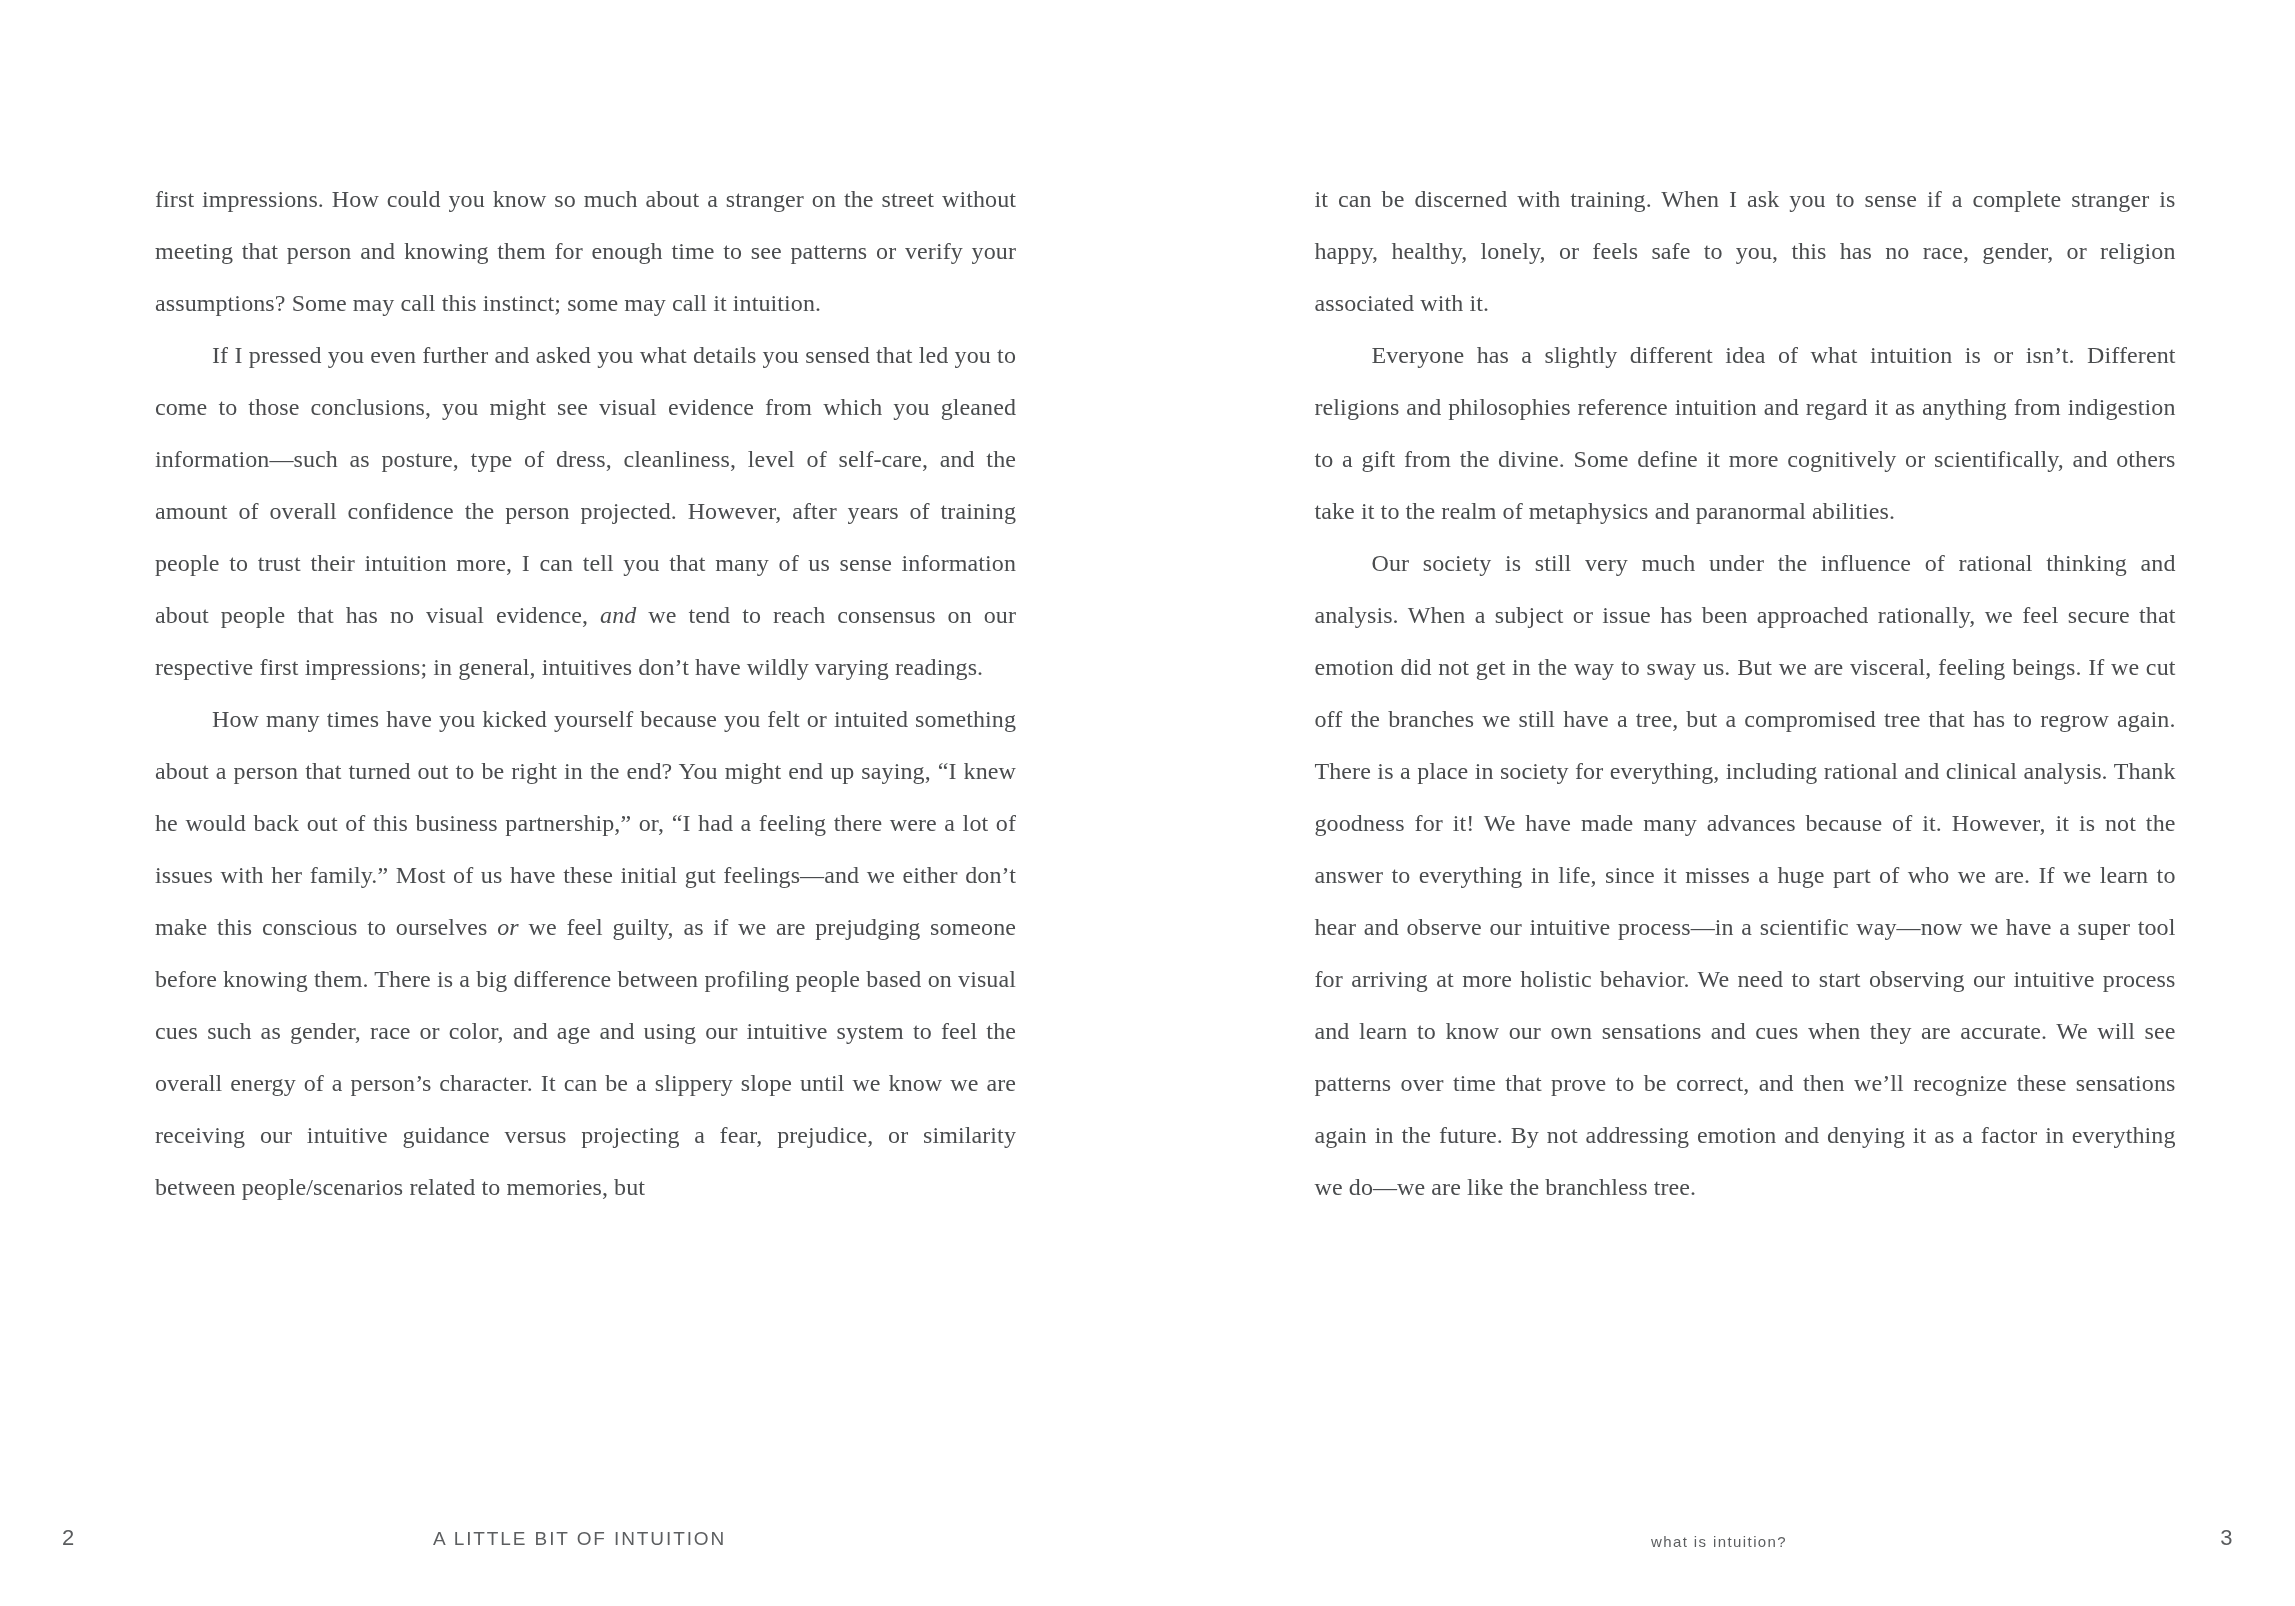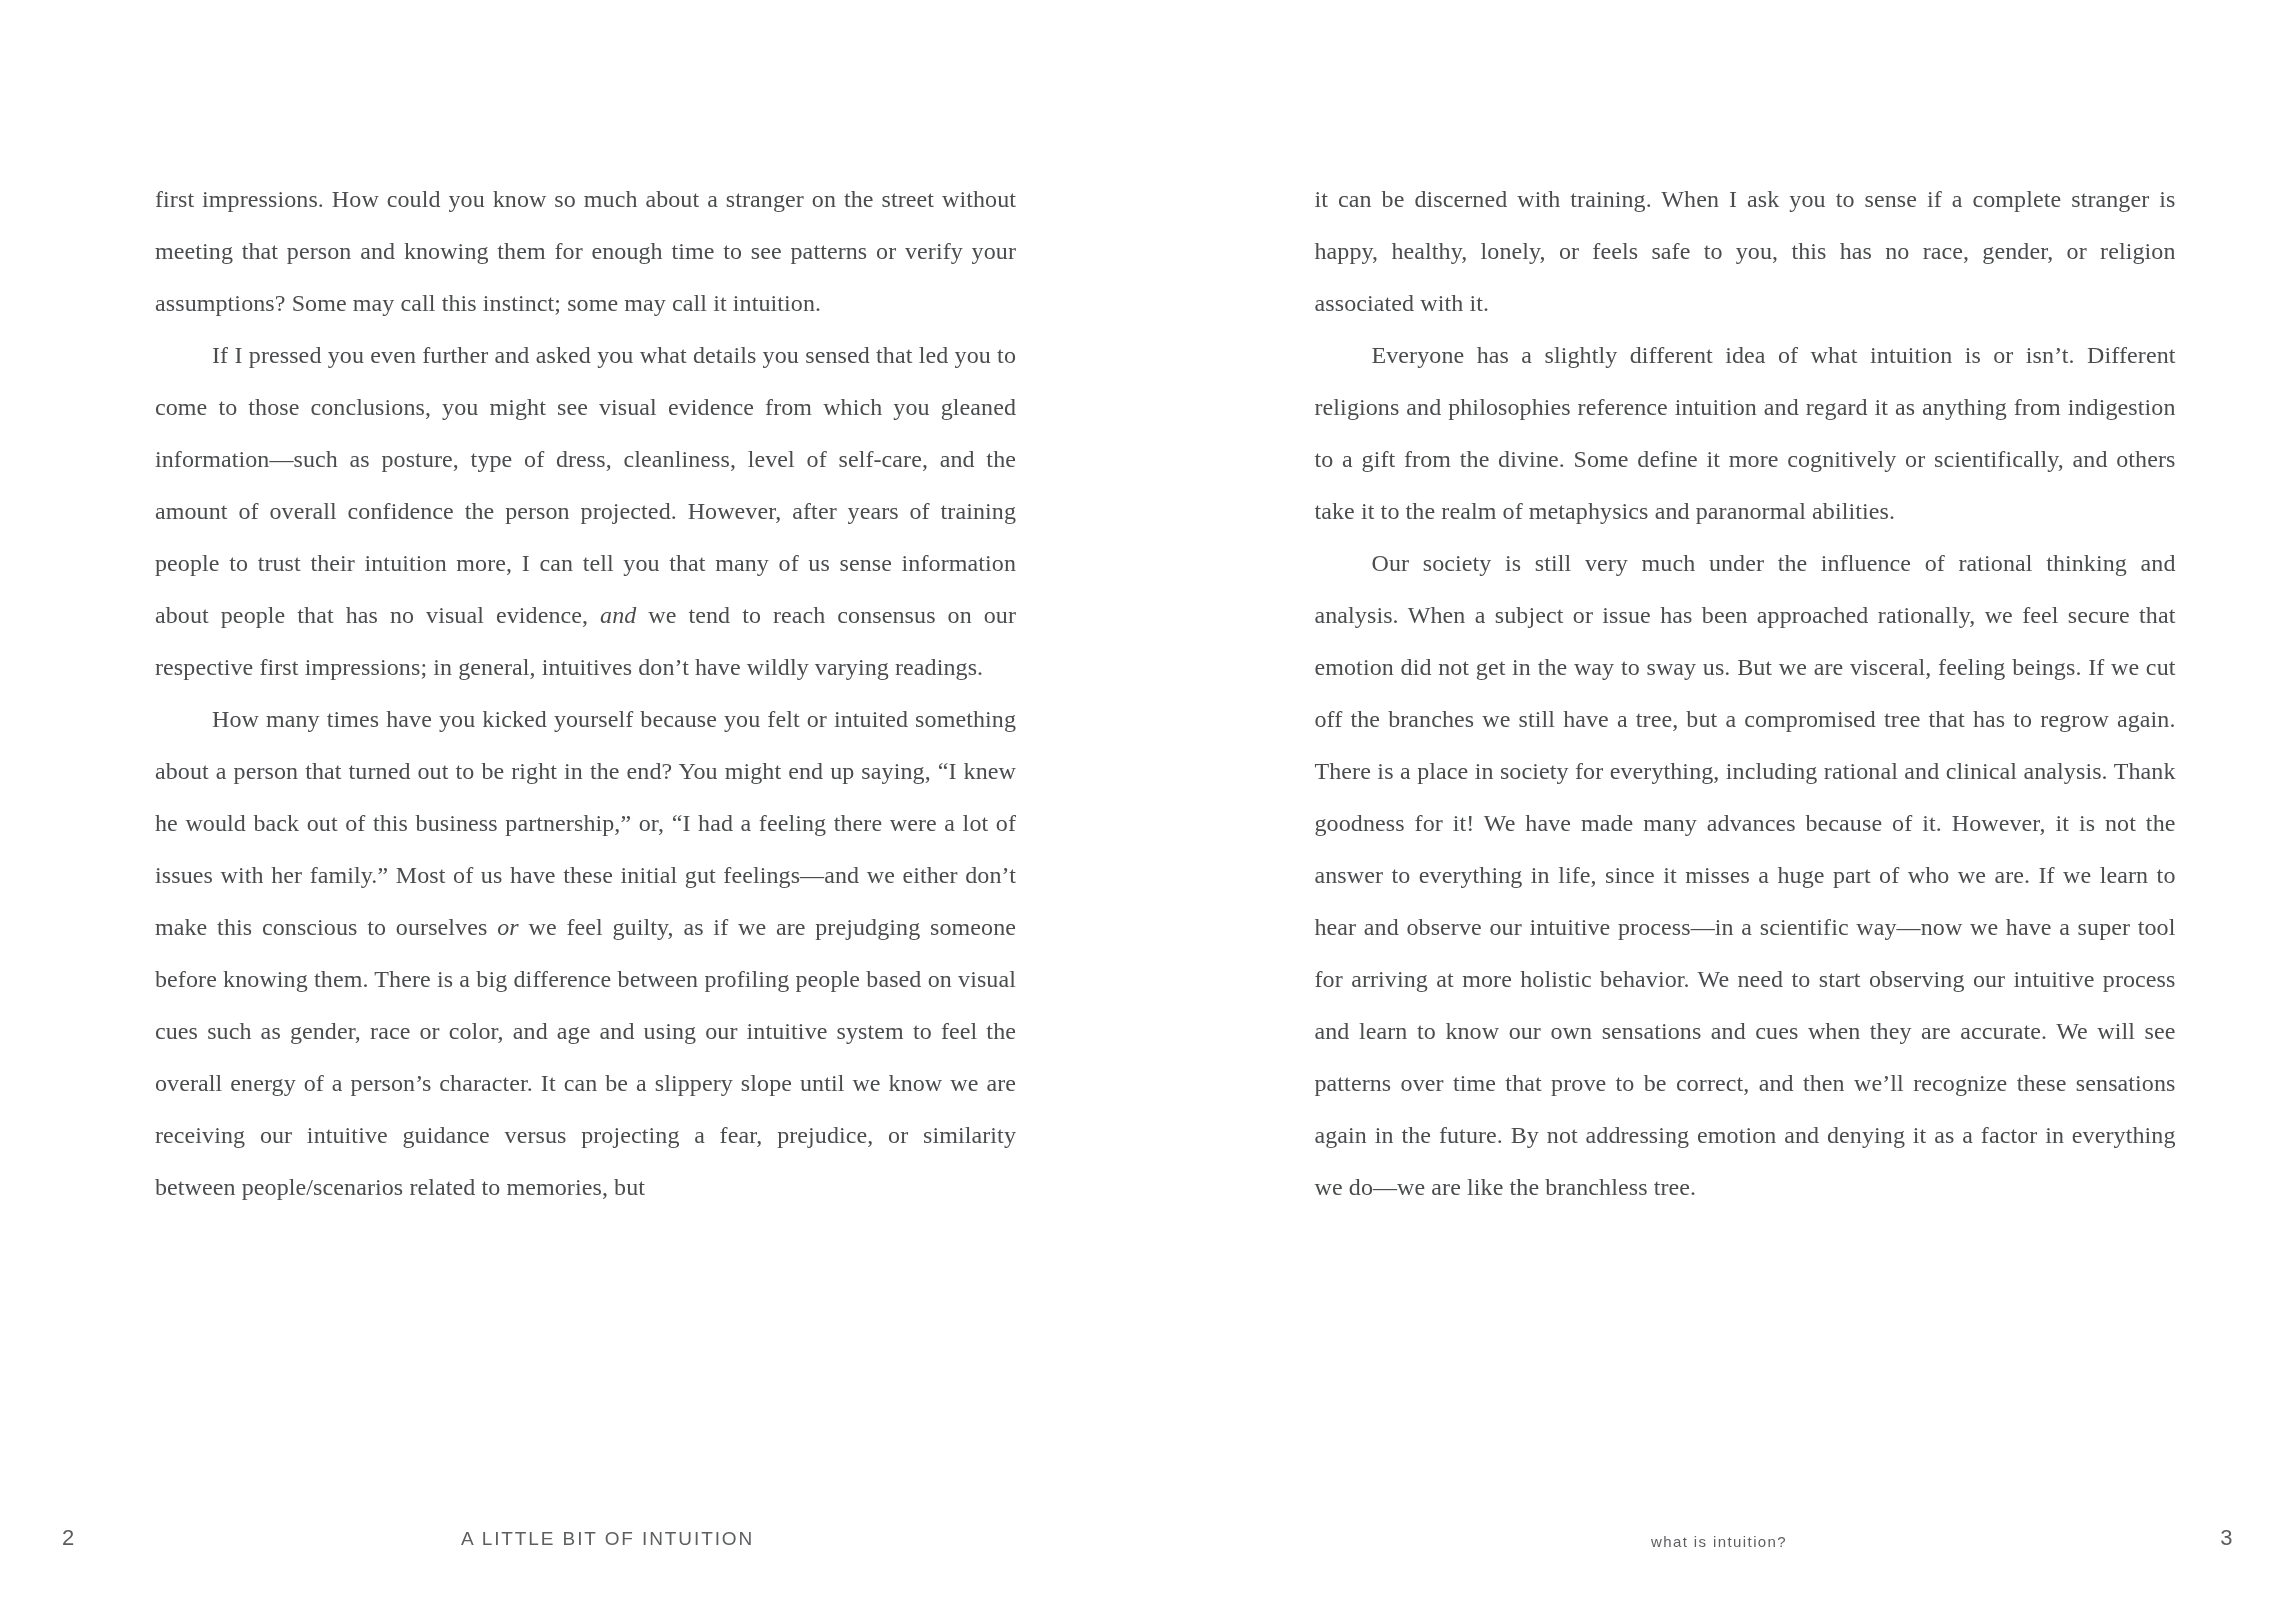--- a/index.html
+++ b/index.html
@@ -107,21 +107,20 @@
 
   .running-head-right {
     left: 1651px;
     bottom: 57px;
     letter-spacing: 1.4px;
     font-size: 15px;
   }
 
   .running-head.verso {
     text-transform: uppercase;
-    margin-left: 28px;
   }
 </style>
 </head>
 <body>
 
 <div class="spread">
 
   <div class="page page-left">
     <div class="column">
       <p>first impressions. How could you know so much about a stranger on the street without meeting that person and knowing them for enough time to see patterns or verify your assumptions? Some may call this instinct; some may call it intuition.</p>

